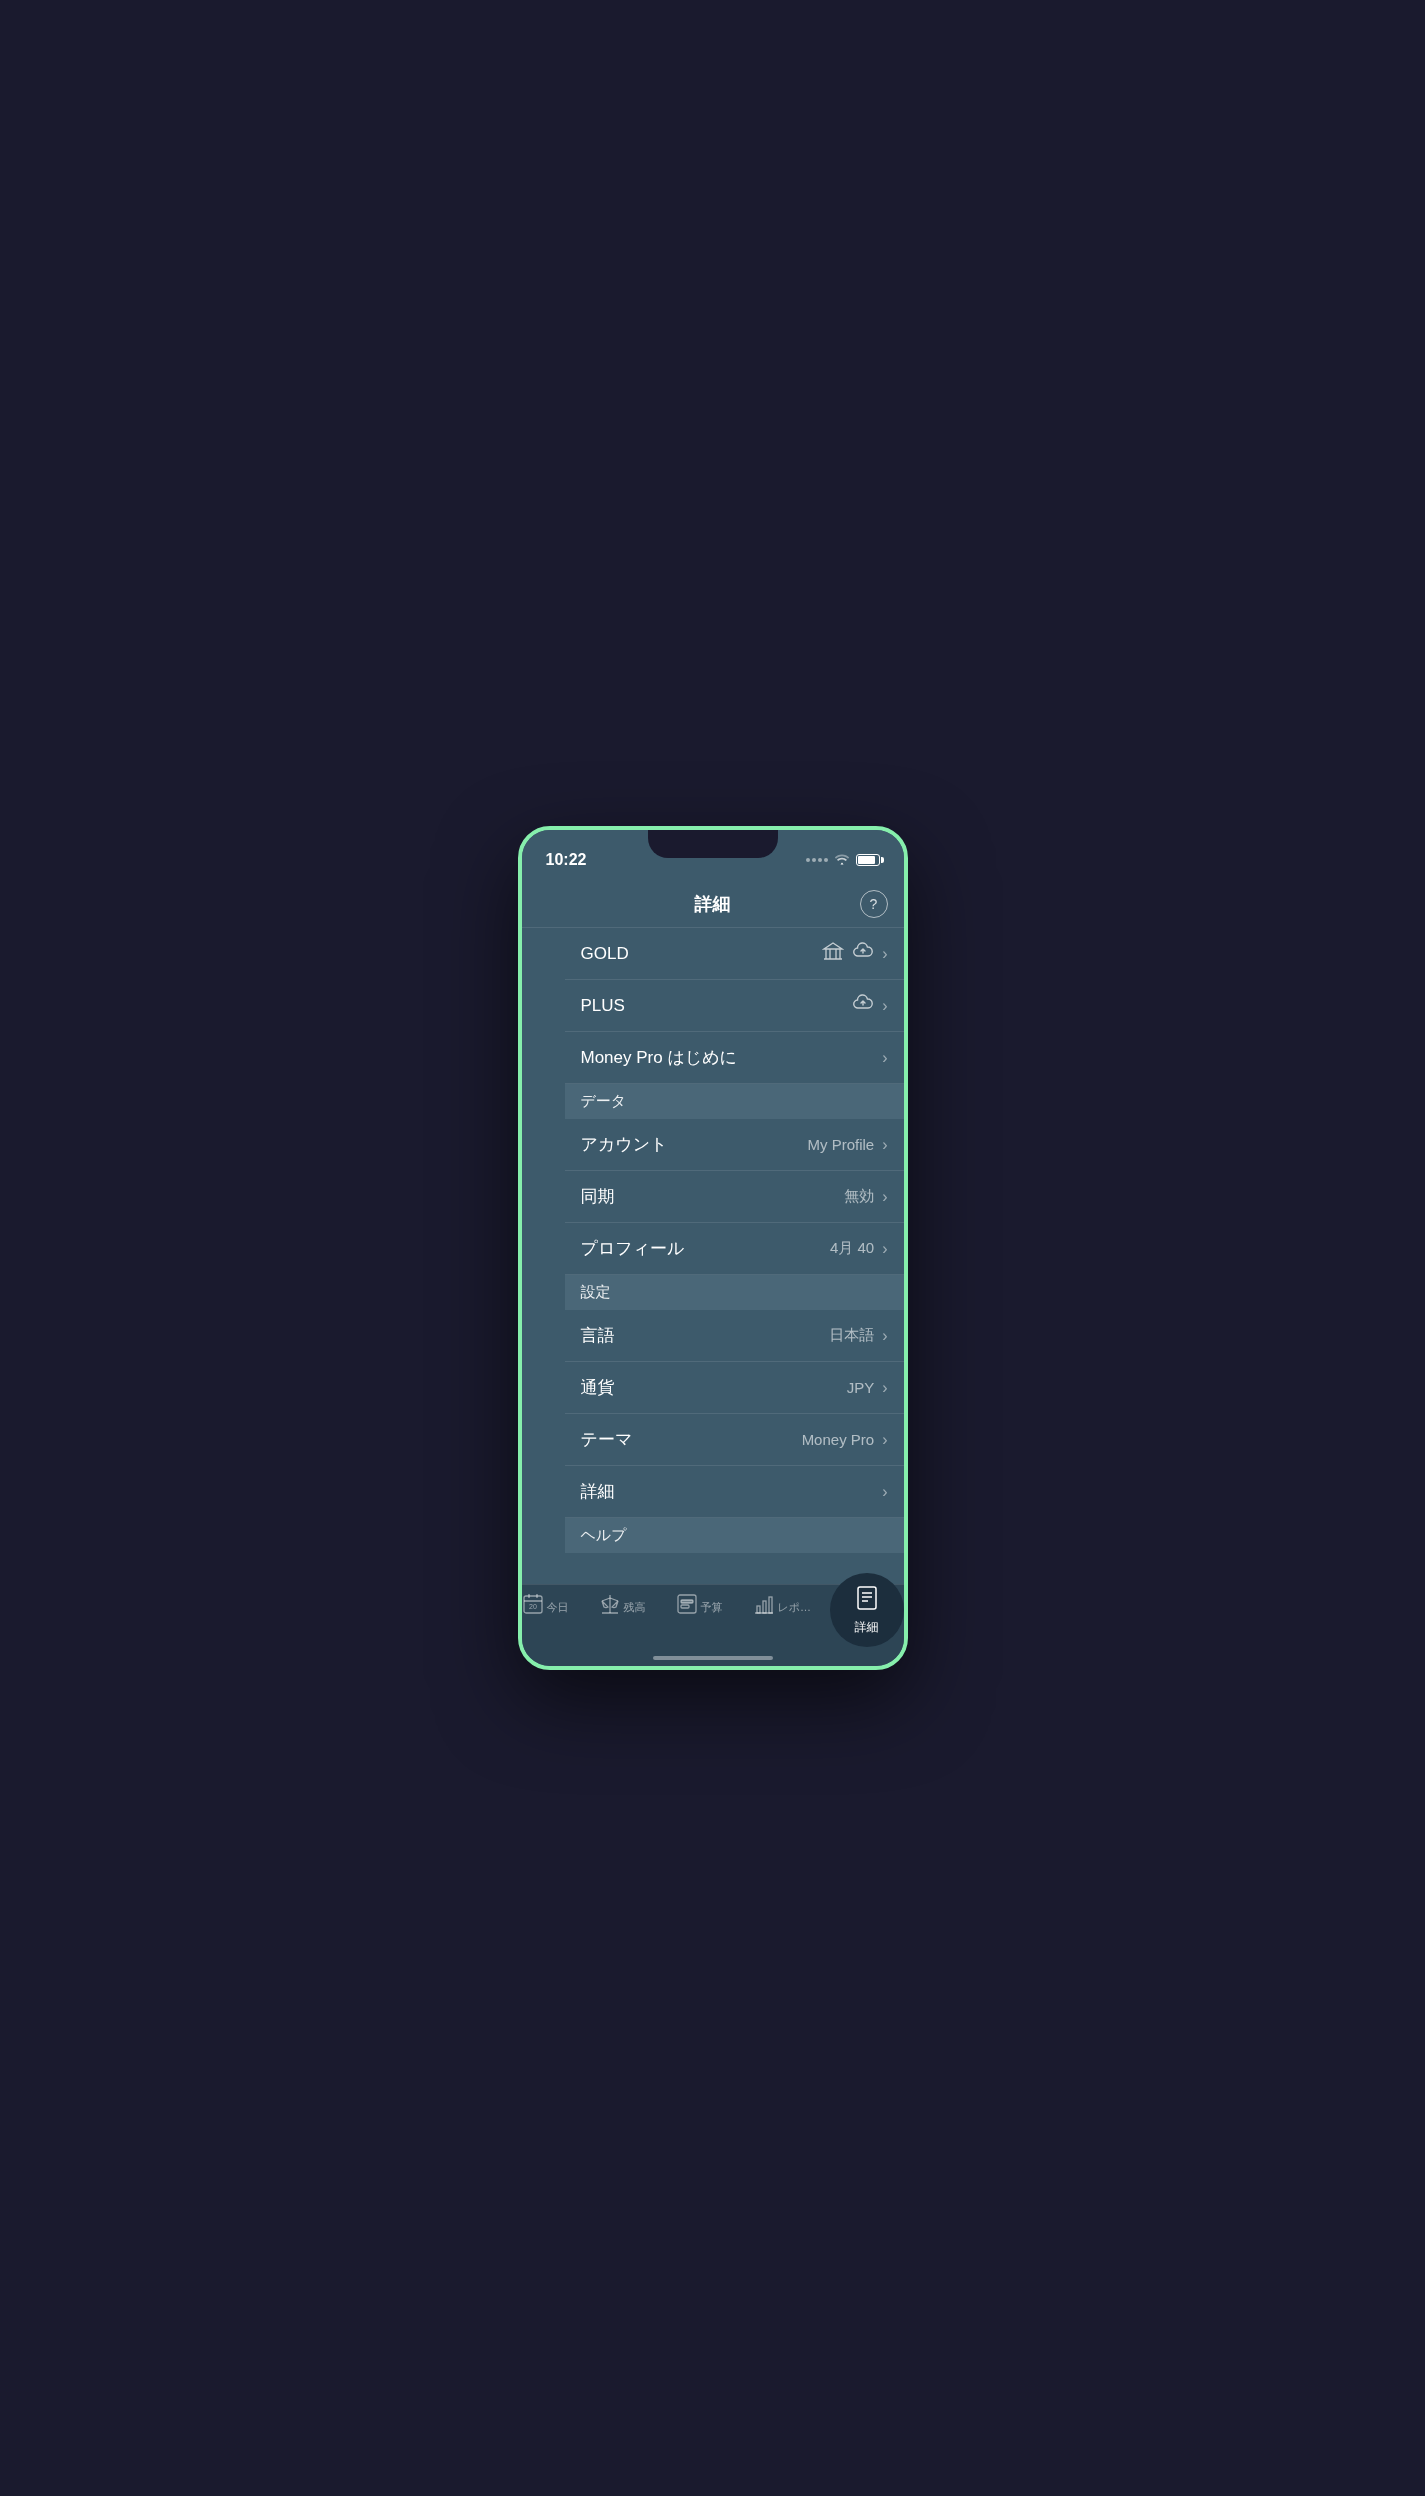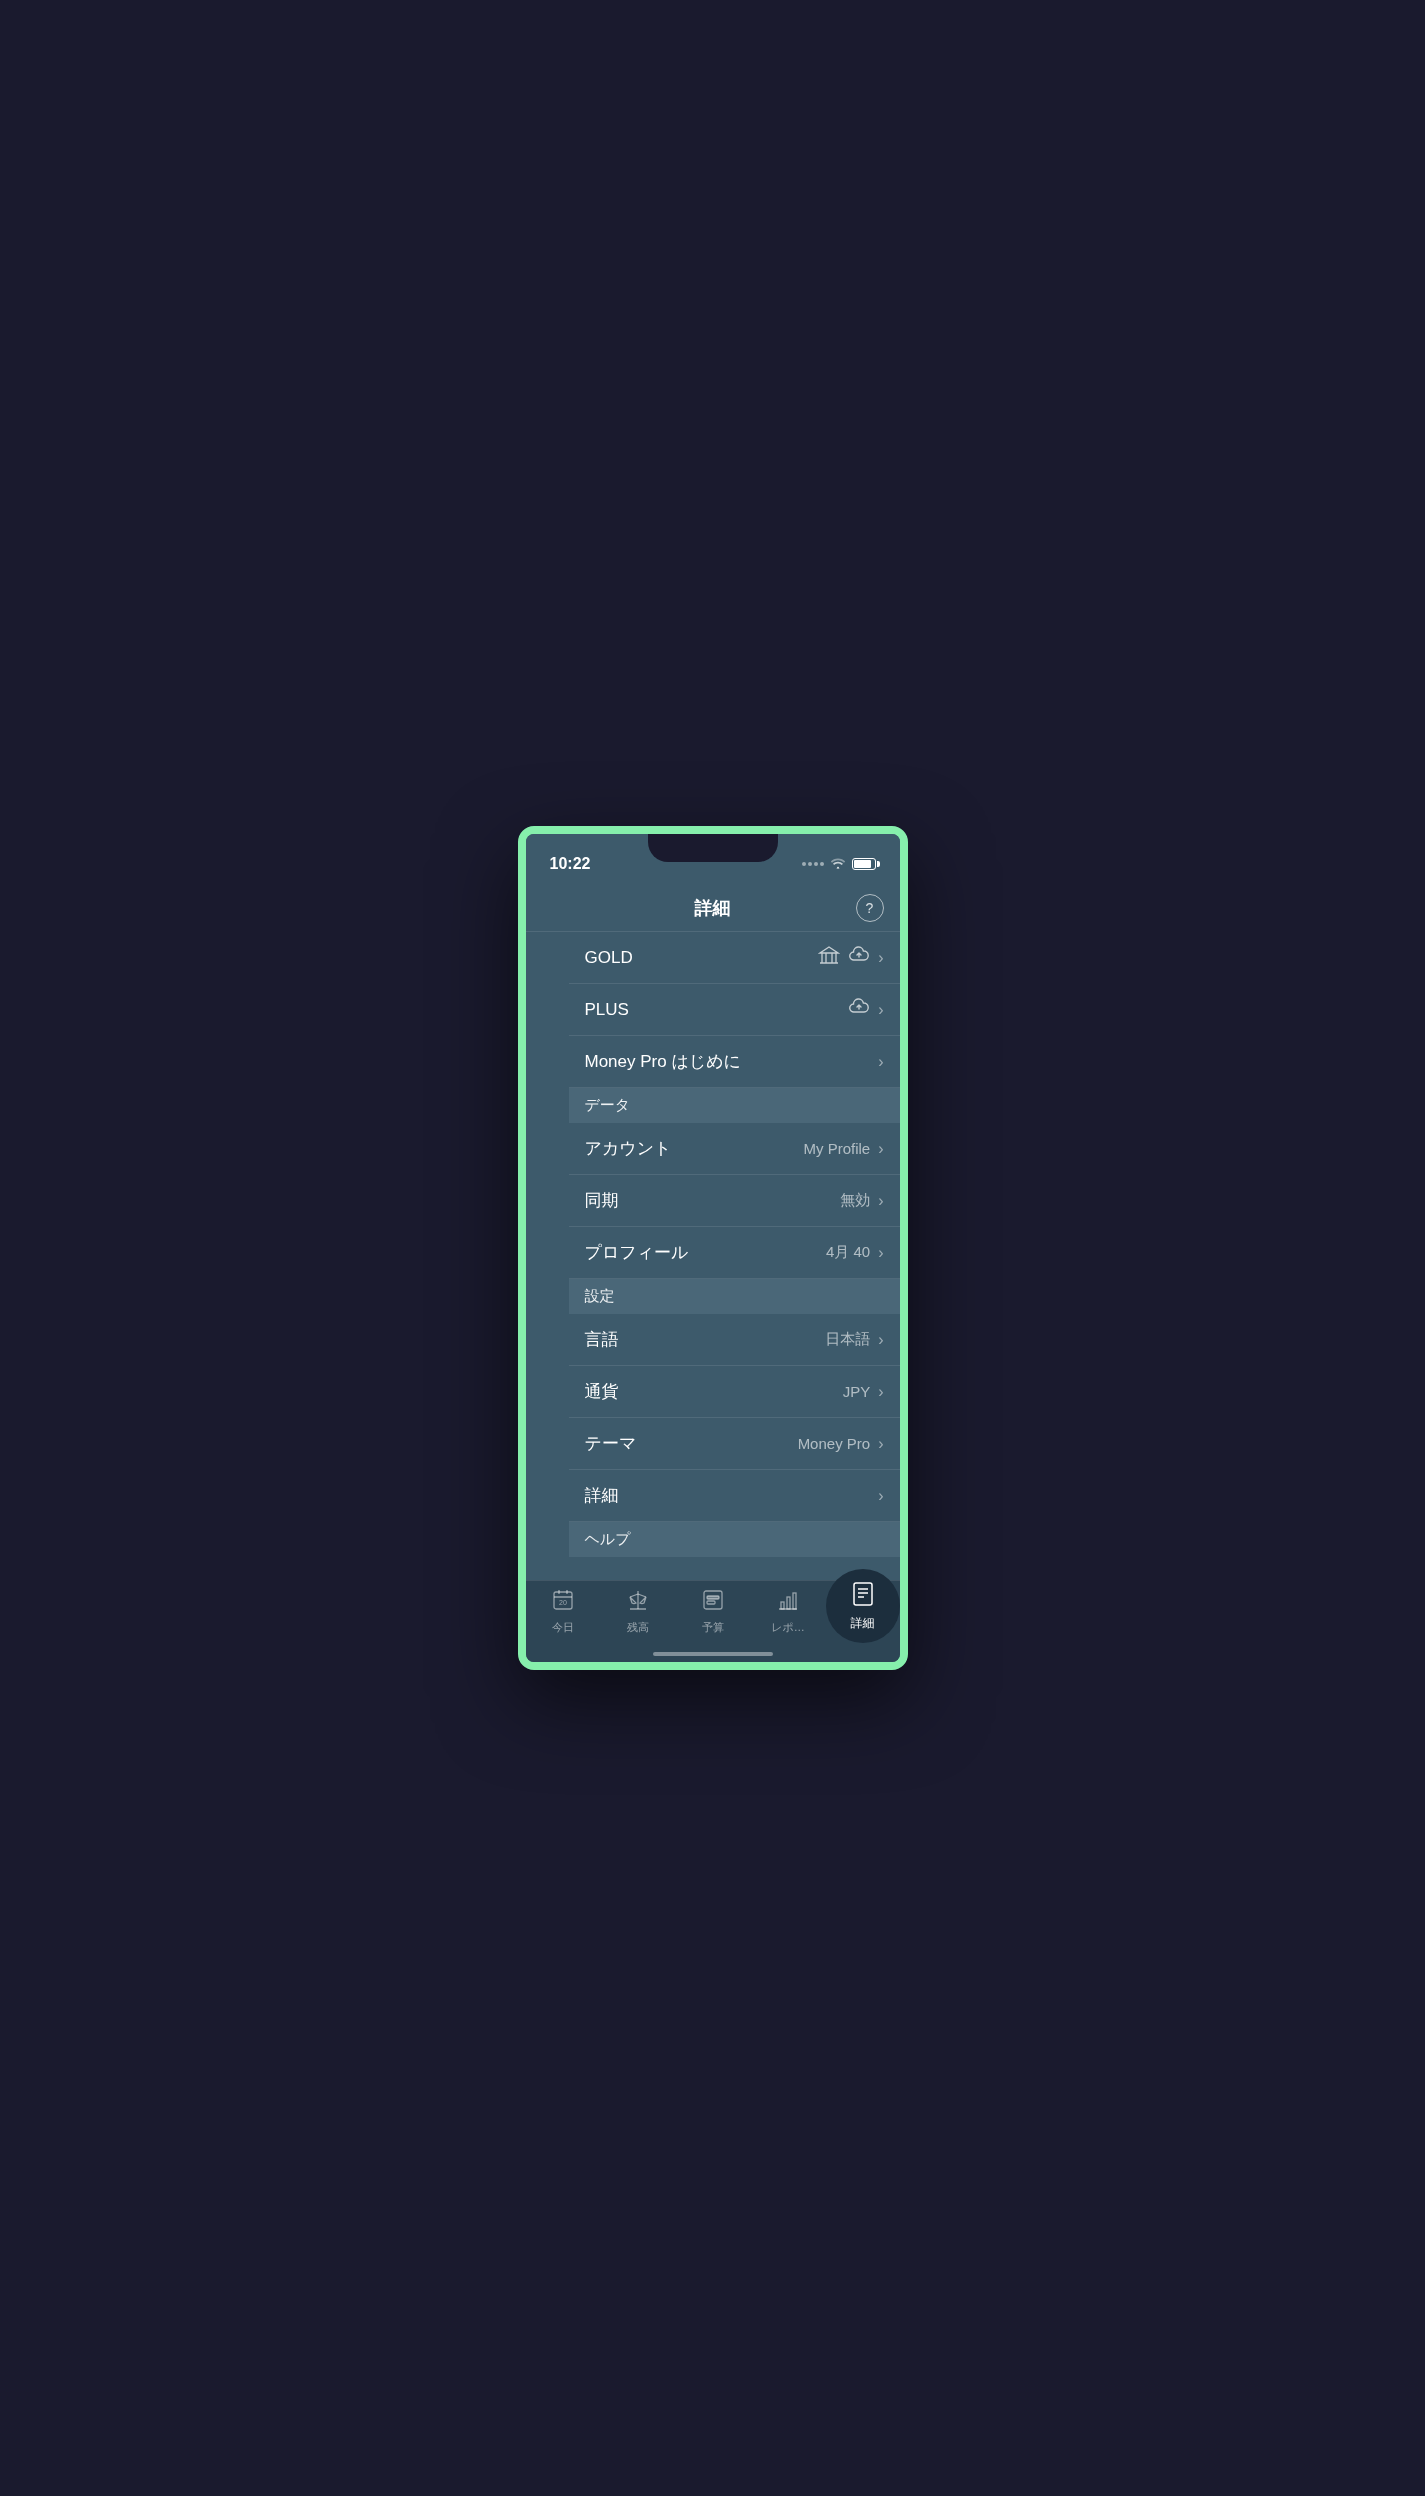--- a/index.html
+++ b/index.html
@@ -10,25 +10,25 @@
       justify-content: center;
       align-items: center;
       min-height: 100vh;
       font-family: -apple-system, 'Hiragino Sans', 'Hiragino Kaku Gothic ProN', sans-serif;
     }
 
     .phone-frame {
       width: 390px;
       height: 844px;
       background: #3d5a6b;
-      border-radius: 16px;
+      border-radius: 32px;
       overflow: hidden;
       position: relative;
       box-shadow: 0 30px 80px rgba(0,0,0,0.6);
-      border: 8px solid #86efac;
+      border: 4px solid #86efac;
     }
 
     .status-bar {
       height: 50px;
       background: #3d5a6b;
       display: flex;
       align-items: center;
       justify-content: space-between;
       padding: 0 24px;
       padding-top: 10px;
@@ -188,21 +188,21 @@
       background: #2d4555;
       display: flex;
       align-items: flex-start;
       justify-content: space-around;
       padding-top: 8px;
       border-top: 1px solid rgba(255,255,255,0.1);
     }
 
     .tab-item {
       display: flex;
-      flex-direction: column;
+      flex-direction: row;
       align-items: center;
       gap: 3px;
       cursor: pointer;
       flex: 1;
     }
 
     .tab-icon {
       font-size: 22px;
       color: rgba(255,255,255,0.5);
     }

